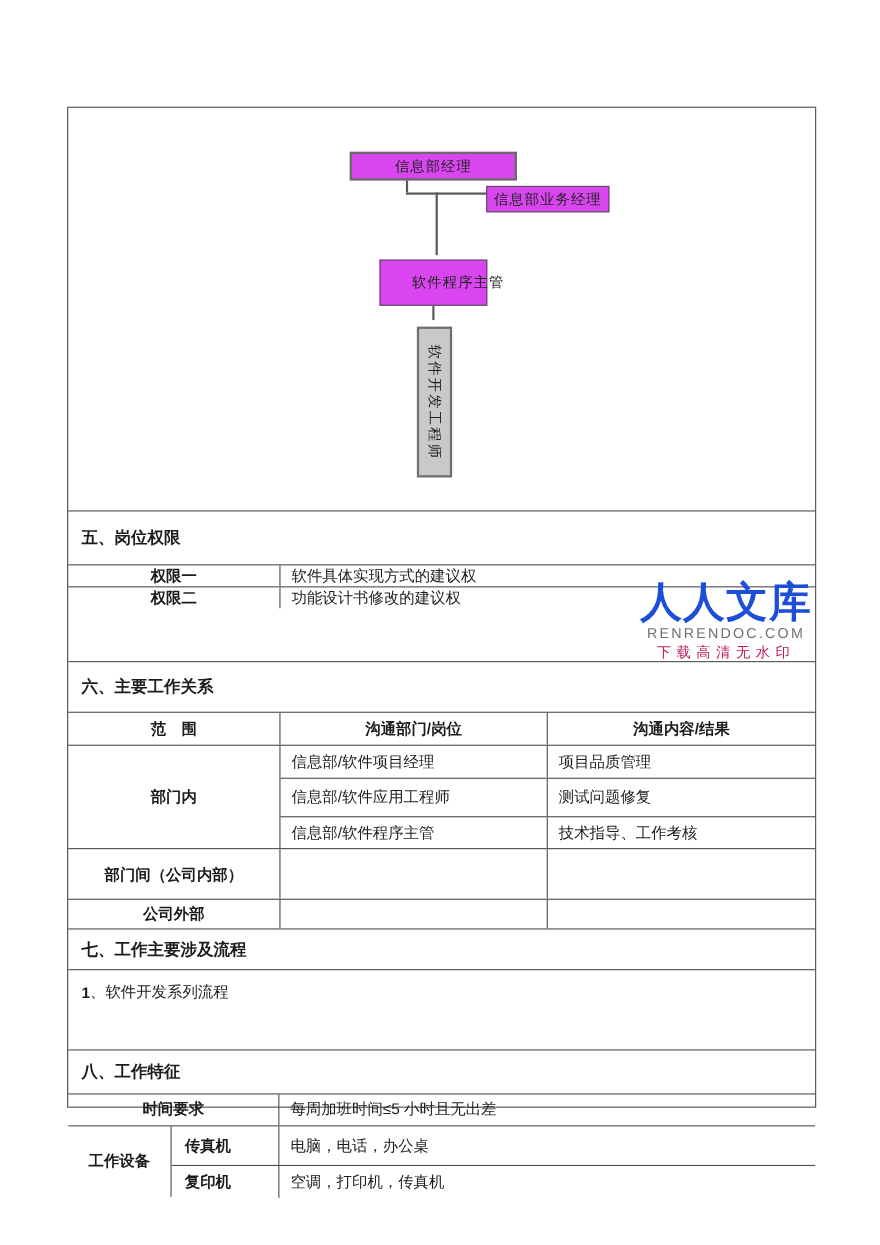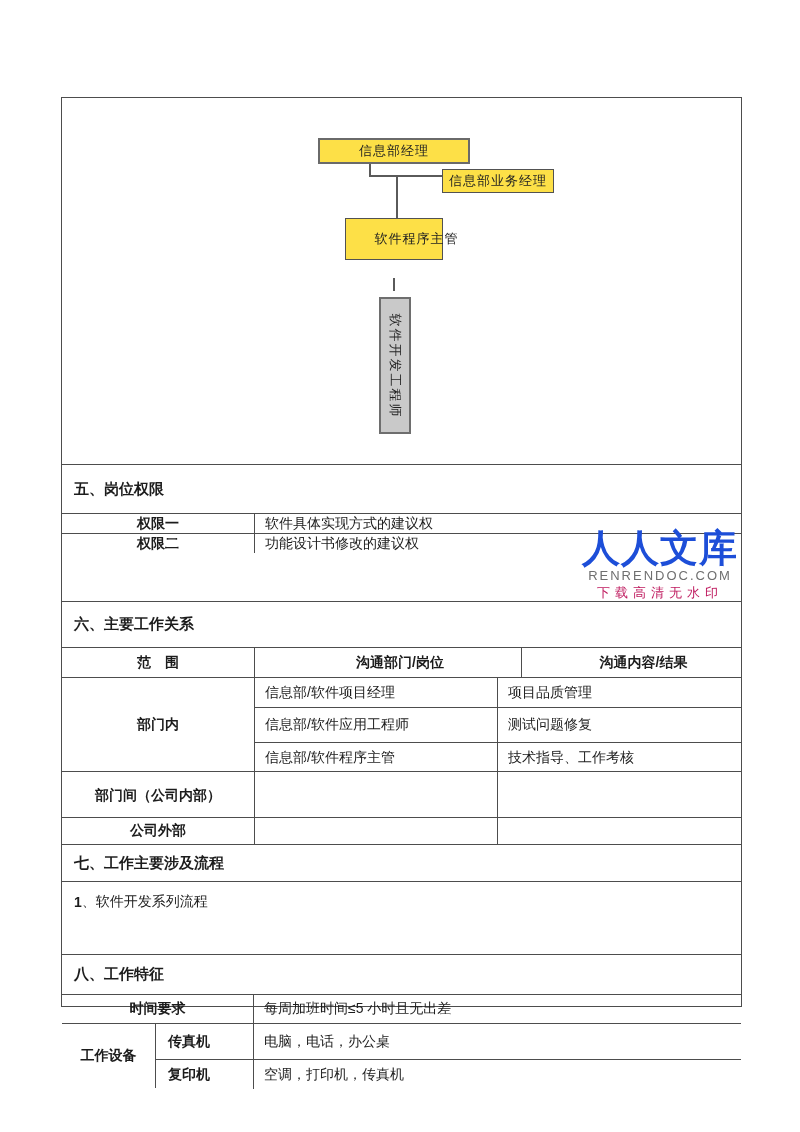--- a/index.html
+++ b/index.html
@@ -13,27 +13,27 @@
   .doc{
     position:absolute;left:61px;top:97px;width:681px;height:910px;
     border:1px solid var(--line);background:#fff;
   }
   .row{display:flex;border-top:1px solid var(--line);align-items:stretch;}
   .row.first{border-top:none;}
 
   
   .chart-cell{position:relative;height:366px;}
   .org-box{
-    position:absolute;background:#fde047;border:1px solid #525252;
+    position:absolute;background:#d946ef;border:1px solid #525252;
     display:flex;align-items:center;justify-content:center;
     font-size:13px;color:#222;letter-spacing:1px;white-space:nowrap;
   }
   .org-box.b1{left:256px;top:40px;width:152px;height:26px;border-width:2px;border-color:#6a6a6a;}
   .org-box.b2{left:380px;top:71px;width:112px;height:24px;}
-  .org-box.b3{left:283px;top:120px;width:98px;height:42px;padding-left:45px;}
+  .org-box.b3{left:283px;top:138px;width:98px;height:42px;padding-left:45px;}
   .cline{position:absolute;background:#5a5a5a;}
   .leg1{left:307px;top:66px;width:2px;height:11px;}
   .hline{left:307px;top:77px;width:76px;height:2px;}
   .vline{left:334px;top:77px;width:2px;height:57px;}
   .tick{left:331px;top:180px;width:2px;height:13px;}
   .vbox{
     position:absolute;left:317px;top:199px;width:32px;height:137px;
     background:#c9c9c9;border:2px solid #6e6e6e;
   }
   .vbox .vtext{
@@ -42,21 +42,21 @@
     text-align:center;line-height:30px;font-size:13px;color:#1f1f1f;letter-spacing:2px;white-space:nowrap;
   }
 
   
   .sec{height:49px;align-items:center;padding-left:12px;font-weight:bold;font-size:15px;}
   .sec.h46{height:46px;margin-top:48px;}
   .sec.h37{height:37px;}
   .sec.h40{height:40px;margin-top:32px;}
 
   .h20{height:20px;}
-  .h30{height:30px;gap:24px;}
+  .h30{height:30px;}
   .h29{height:29px;}
   .h27{height:27px;}
   .h46{height:46px;}
   .h94{height:94px;}
   .h65{height:65px;}
 
   .cell{display:flex;align-items:center;font-size:14px;}
   .c1{width:193px;justify-content:center;font-weight:bold;border-right:1px solid var(--line);}
   .c2{width:243px;padding-left:10px;border-right:1px solid var(--line);}
   .c3{flex:1;padding-left:10px;}

